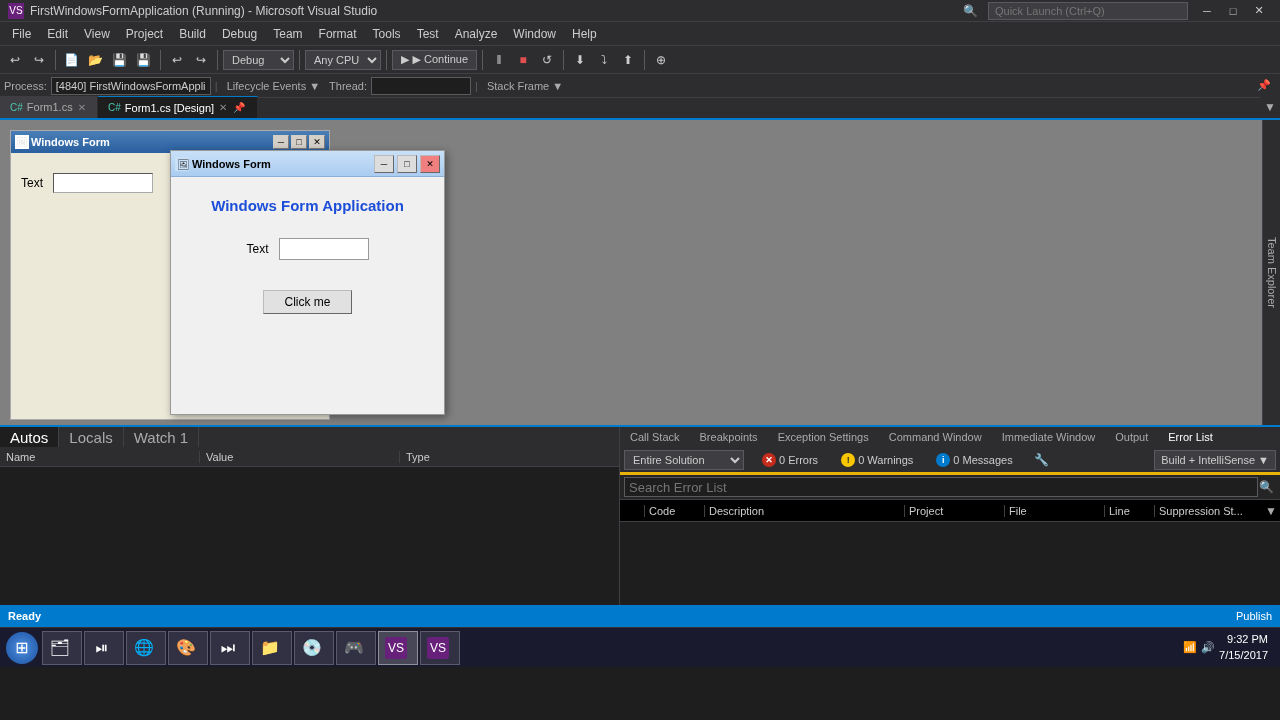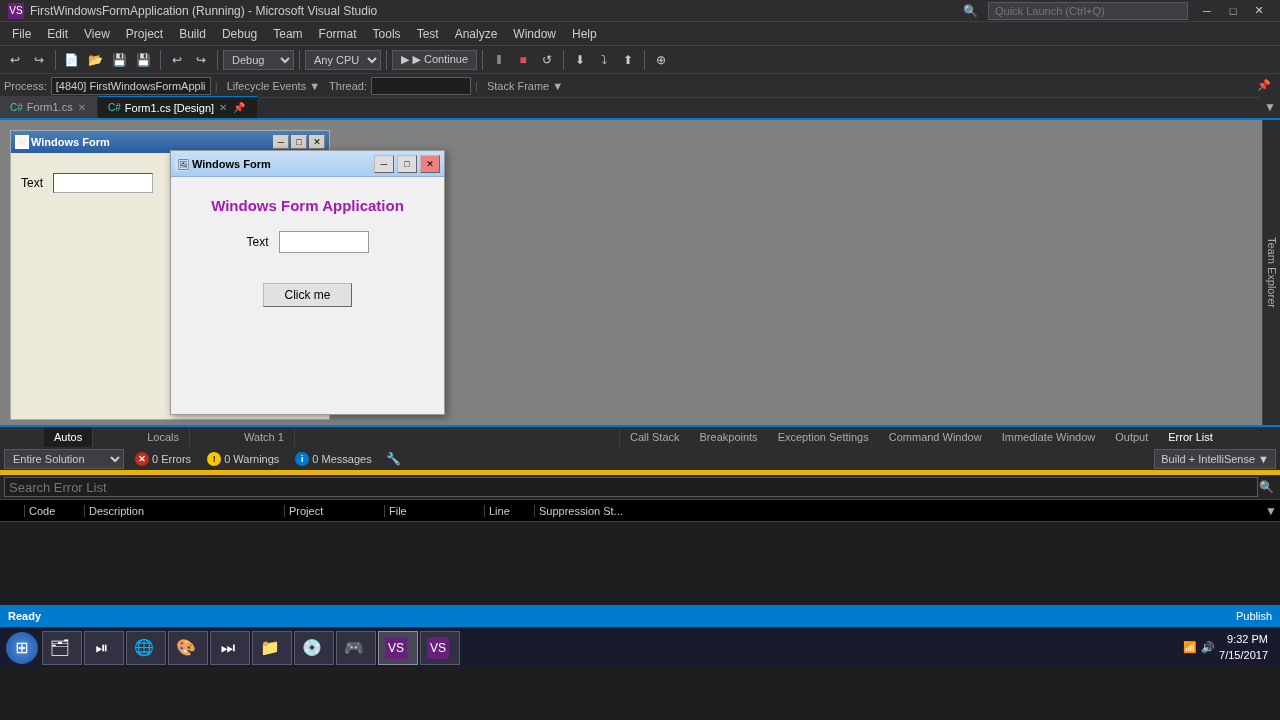--- a/index.html
+++ b/index.html
@@ -322,24 +322,24 @@
       display: flex; align-items: center; justify-content: center;
       color: #000;
     }
     .running-form-body {
       padding: 20px;
       display: flex;
       flex-direction: column;
       align-items: center;
     }
     .app-title-label {
-      color: #a21caf;
+      color: #1d4ed8;
       font-size: 15px;
       font-weight: bold;
-      margin-bottom: 17px;
+      margin-bottom: 24px;
       text-align: center;
     }
     .field-row {
       display: flex;
       align-items: center;
       gap: 10px;
       margin-bottom: 30px;
     }
     .field-label {
       font-size: 12px;
@@ -414,22 +414,22 @@
       background: #1e1e1e;
       display: flex;
       flex-direction: column;
     }
     .error-toolbar {
       height: 28px;
       background: #2d2d30;
       display: flex;
       align-items: center;
       padding: 0 4px;
-      gap: 6px;
-      border-bottom: 5px solid #eab308;
+      gap: 13px;
+      border-bottom: 3px solid #eab308;
     }
     .error-scope-dropdown {
       background: #3e3e42;
       border: 1px solid #5a5a5e;
       color: #ccc;
       font-size: 11px;
       height: 20px;
       padding: 0 4px;
       width: 120px;
     }
@@ -494,25 +494,24 @@
       height: 20px;
       background: #2d2d30;
       display: flex;
       align-items: center;
       border-top: 1px solid #3f3f46;
     }
     .bottom-tab {
       padding: 0 10px;
       height: 20px;
       display: flex; align-items: center;
-      font-size: 11px;
+      font-size: 15px;
       color: #aaa;
       cursor: pointer;
       border-right: 1px solid #3f3f46;
-      margin-left: 44px;
     }
     .bottom-tab.active { color: #fff; background: #1e1e1e; }
 
     
     #debug-tabs {
       height: 20px;
       background: #2d2d30;
       display: flex;
       align-items: center;
       border-top: 1px solid #3f3f46;
@@ -758,20 +757,28 @@
       <div class="debug-tab">Exception Settings</div>
       <div class="debug-tab">Command Window</div>
       <div class="debug-tab">Immediate Window</div>
       <div class="debug-tab">Output</div>
       <div class="debug-tab active">Error List</div>
     </div>
   </div>
 
   <div id="bottom-panels">
 
+    <div id="autos-panel">
+      <div class="panel-table-header">
+        <span class="col-name">Name</span>
+        <span class="col-value">Value</span>
+        <span class="col-type">Type</span>
+      </div>
+      <div class="panel-content"></div>
+    </div>
 
     <div id="error-panel">
       <div class="error-toolbar">
         <select class="error-scope-dropdown">
           <option>Entire Solution</option>
         </select>
         <div class="error-badge">
           <span class="badge-icon badge-error">✕</span>
           <span>0 Errors</span>
         </div>

